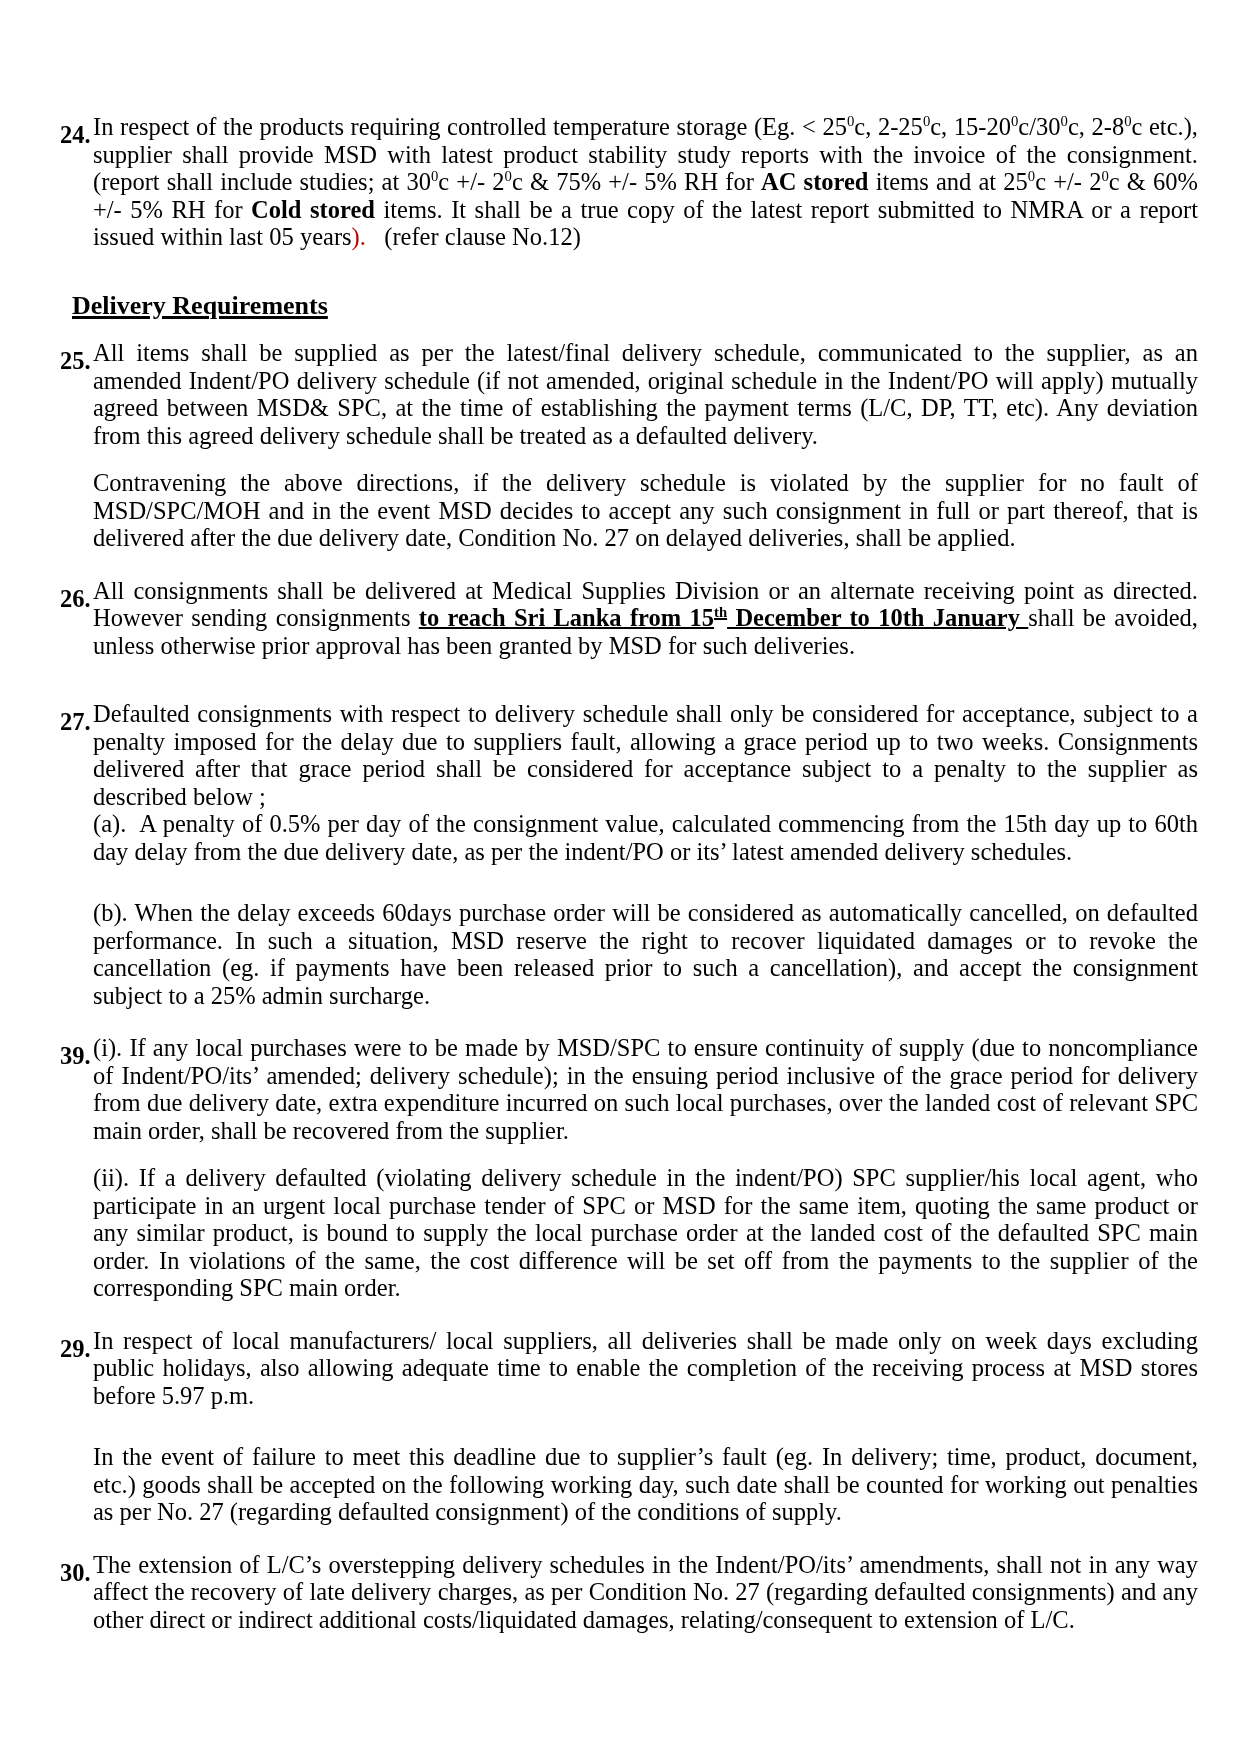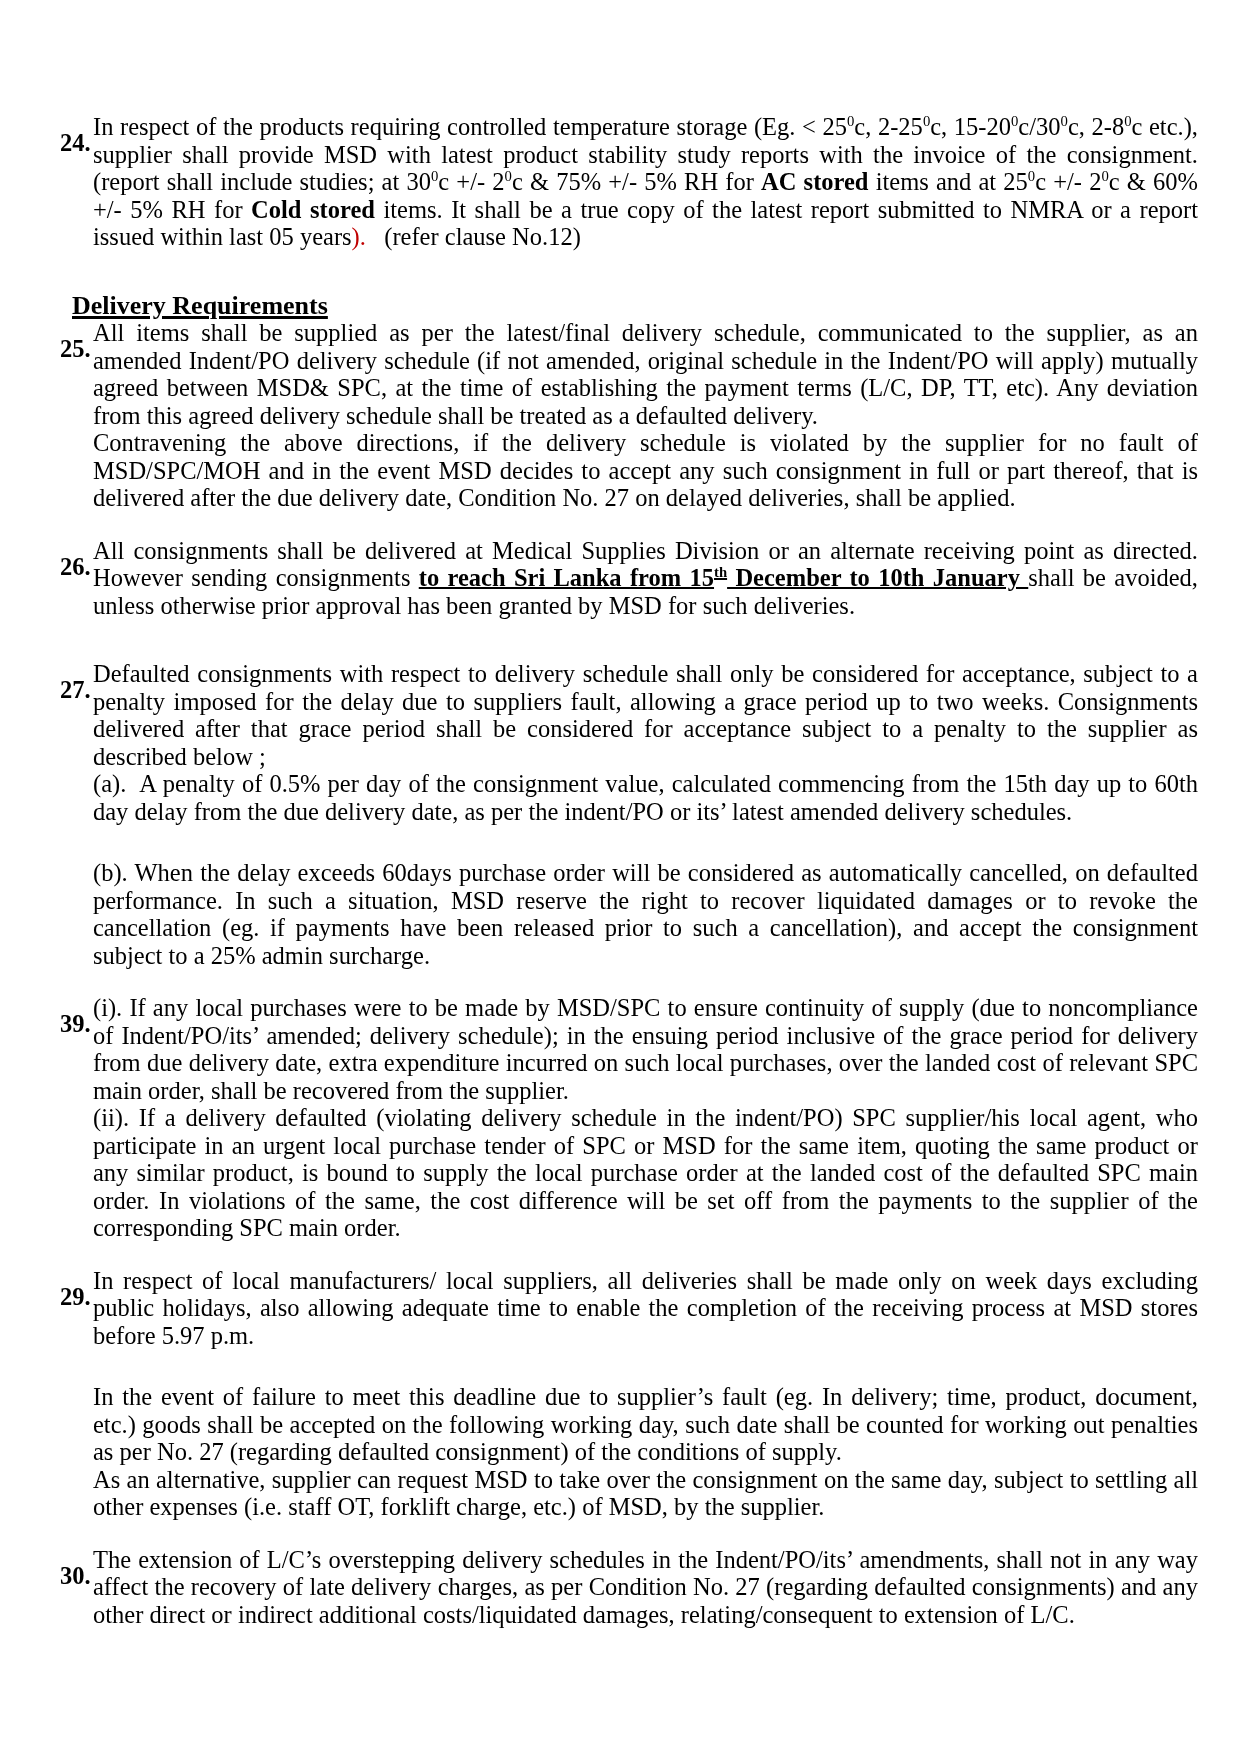--- a/index.html
+++ b/index.html
@@ -17,21 +17,21 @@
     overflow: hidden;
   }
   .clause {
     position: relative;
     padding-left: 33px;
     text-align: justify;
   }
   .clause .num {
     position: absolute;
     left: 0;
-    top: 16px;
+    top: 8px;
     font-weight: bold;
   }
   .para { text-align: justify; }
   sup {
     font-size: 0.60em;
     line-height: 0;
     vertical-align: super;
   }
   .u {
     text-decoration: underline;
@@ -39,21 +39,21 @@
   }
   .section-heading {
     margin-left: 12px;
     font-weight: bold;
     font-size: 26px;
     text-decoration: underline;
     text-decoration-thickness: 2.5px;
   }
   
   .g0 { margin-top: 0; }
-  .g1 { }
+  .g1 { margin-top: 20px; }
   .g2 { margin-top: 25px; }
   .g3 { margin-top: 34px; }
   .g4 { margin-top: 41px; }
 </style>
 </head>
 <body>
 
 <div class="page">
 
   <div class="clause">
@@ -84,21 +84,20 @@
   <div class="clause g2">
     <span class="num">39.</span>
     <p class="para"><span>(i). If any local purchases were to be made by MSD/SPC to ensure continuity of supply (due to noncompliance of Indent/PO/its’ amended; delivery schedule); in the ensuing period inclusive of the grace period for delivery from due delivery date, extra expenditure incurred on such local purchases, over the landed cost of relevant SPC main order, shall be recovered from the supplier.</span></p>
     <p class="para g1"><span>(ii). If a delivery defaulted (violating delivery schedule in the indent/PO) SPC supplier/his local agent, who participate in an urgent local purchase tender of SPC or MSD for the same item, quoting the same product or any similar product, is bound to supply the local purchase order at the landed cost of the defaulted SPC main order. In violations of the same, the cost difference will be set off from the payments to the supplier of the corresponding SPC main order.</span></p>
   </div>
 
   <div class="clause g2">
     <span class="num">29.</span>
     <p class="para"><span>In respect of local manufacturers/ local suppliers, all deliveries shall be made only on week days excluding public holidays, also allowing adequate time to enable the completion of the receiving process at MSD stores before 5.97 p.m.</span></p>
     <p class="para g3"><span>In the event of failure to meet this deadline due to supplier’s fault (eg. In delivery; time, product, document, etc.) goods shall be accepted on the following working day, such date shall be counted for working out penalties as per No. 27 (regarding defaulted consignment) of the conditions of supply.</span></p>
-    <p class="para g0"><span>As an alternative, supplier can request MSD to take over the consignment on the same day, subject to settling all other expenses (i.e. staff OT, forklift charge, etc.) of MSD, by the supplier.</span></p>
   </div>
 
   <div class="clause g2">
     <span class="num">30.</span>
     <p class="para"><span>The extension of L/C’s overstepping delivery schedules in the Indent/PO/its’ amendments, shall not in any way affect the recovery of late delivery charges, as per Condition No. 27 (regarding defaulted consignments) and any other direct or indirect additional costs/liquidated damages, relating/consequent to extension of L/C.</span></p>
   </div>
 
 </div>
 
 </body></html>

